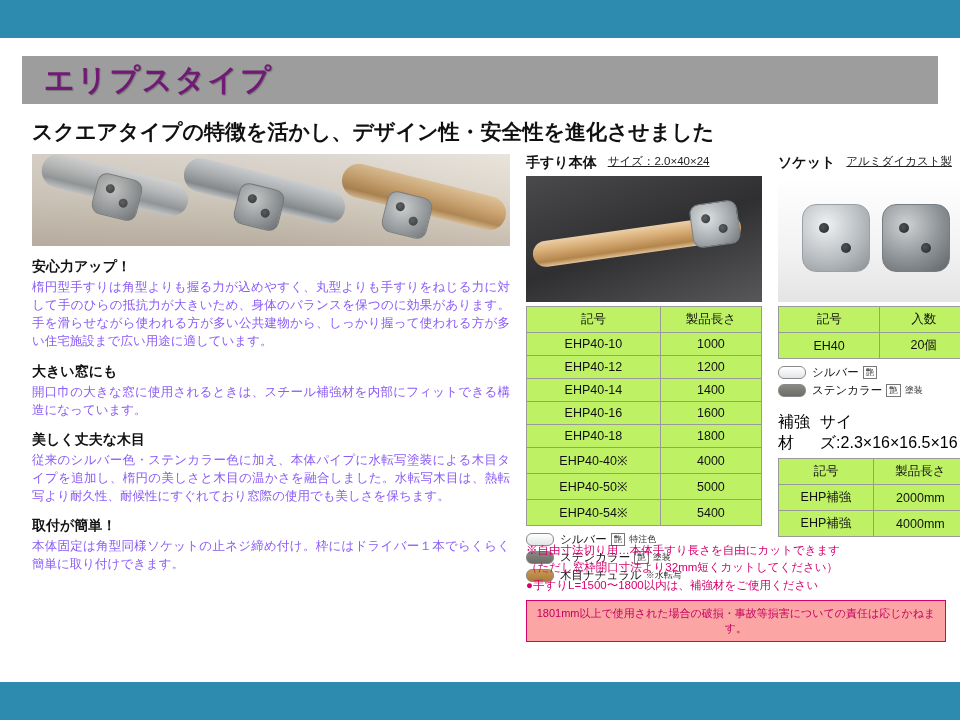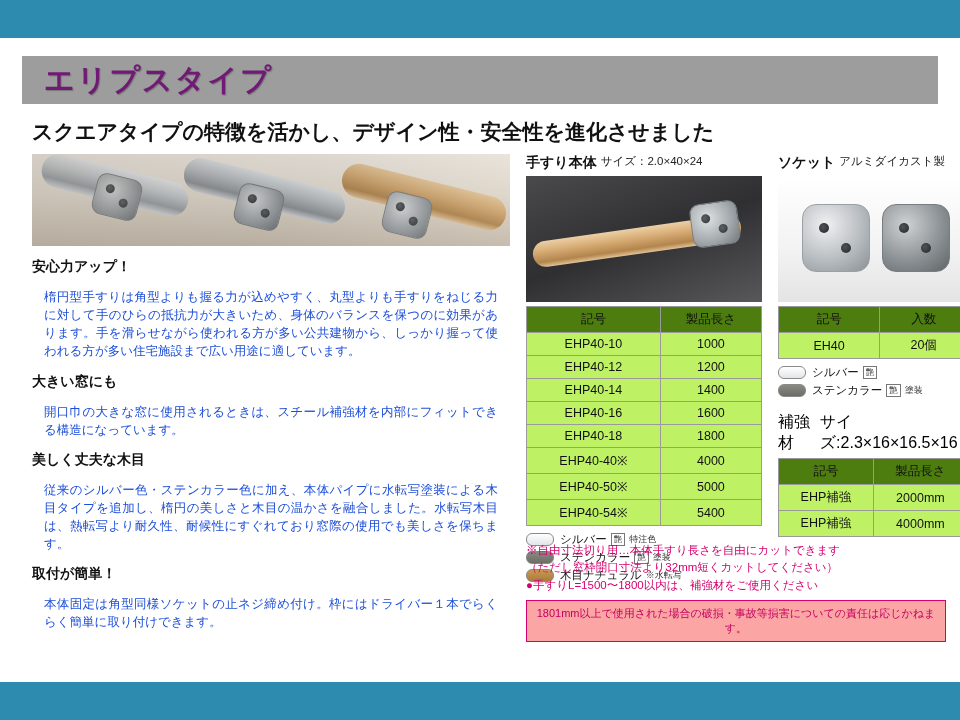--- a/index.html
+++ b/index.html
@@ -131,24 +131,24 @@
   .sec {
     margin-top: 12px;
   }
   .sec h3 {
     margin: 0 0 2px 0;
     font-size: 14px;
     font-weight: bold;
     color: #111111;
   }
   .sec p {
-    margin: 12px;
+    margin: 0;
     font-size: 12.5px;
     line-height: 1.45;
-    color: #1d4ed8;
+    color: #8b5cf6;
     text-align: justify;
   }
   
   .right-col {
     position: absolute;
     left: 512px;
     top: 108px;
     width: 420px;
   }
   .col-head {
@@ -156,21 +156,22 @@
     align-items: flex-start;
   }
   .col-head .ch-title {
     font-size: 14px;
     font-weight: bold;
     color: #111;
   }
   .col-head .ch-note {
     font-size: 11.5px;
     color: #222;
-    margin-left: 4px;
+    margin-left: 11px;
+    text-decoration: underline;
   }
   .panel-left {
     position: absolute;
     left: 0; top: 0;
     width: 236px;
   }
   .panel-right {
     position: absolute;
     left: 252px; top: 0;
     width: 190px;
@@ -243,21 +244,21 @@
   }
   table.spec th, table.spec td {
     border: 1px solid #9a9a9a;
     text-align: center;
     font-size: 12.5px;
     padding: 4px 2px;
     color: #111;
     background: #bef264;
   }
   table.spec th {
-    background: #4d7c0f;
+    background: #bef264;
     font-weight: normal;
     font-family: Liberation Serif, serif;
   }
   .legend {
     margin-top: 6px;
   }
   .legend-row {
     display: flex;
     align-items: center;
     font-size: 11.5px;

